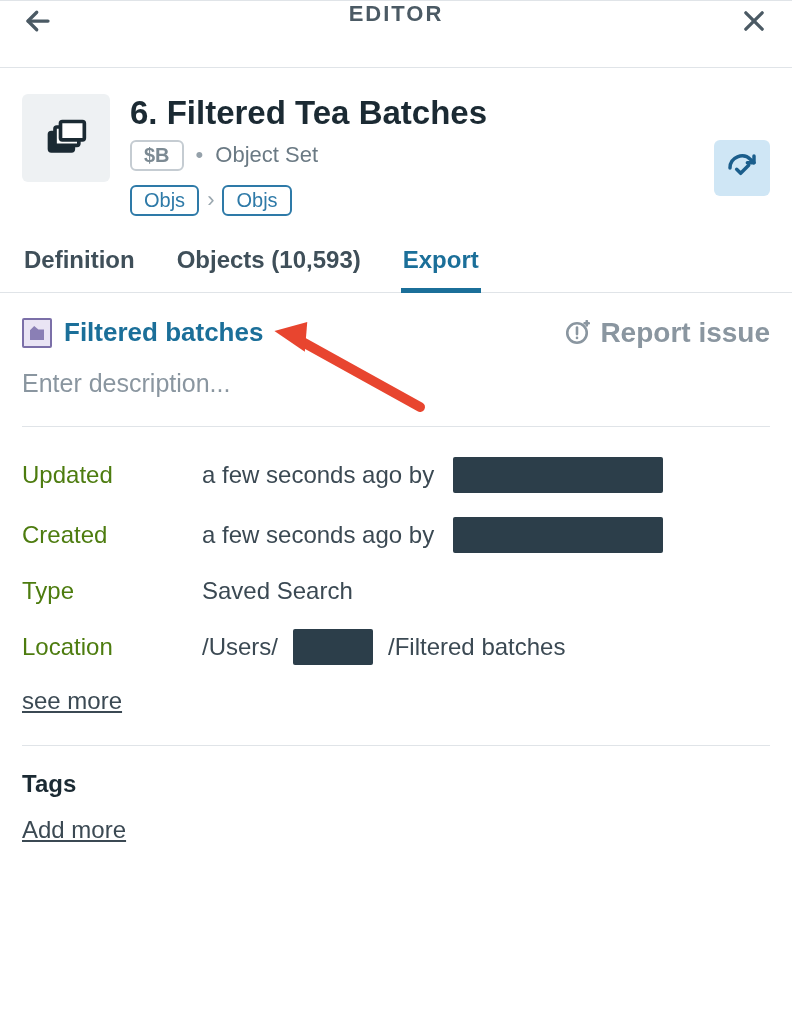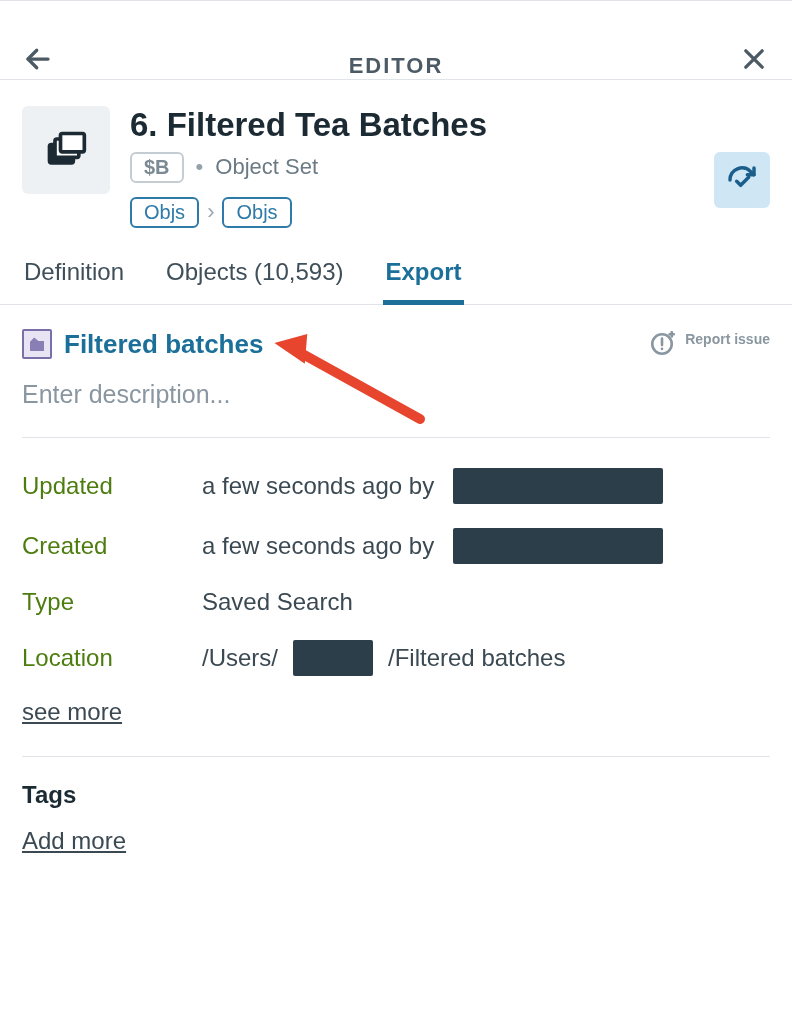--- a/index.html
+++ b/index.html
@@ -5,25 +5,25 @@
   * { box-sizing: border-box; margin: 0; padding: 0; }
   html, body {
     font-family: -apple-system, BlinkMacSystemFont, "Segoe UI", Helvetica, Arial, sans-serif;
     background: #ffffff;
     color: #263238;
     width: 792px;
   }
   .panel { width: 792px; }
   
   .header-bar {
-    height: 80px;
+    height: 68px;
     border-top: 1px solid #e0e4e8;
     border-bottom: 1px solid #e0e4e8;
     display: flex;
-    align-items: flex-end;
+    align-items: flex-start;
     justify-content: space-between;
     padding: 0 18px;
   }
   .hb-left, .hb-right { width: 60px; display:flex; align-items:center; }
   .hb-right { justify-content:flex-end; }
   .hb-title {
     flex: 1;
     text-align: center;
     font-size: 22px;
     font-weight: 700;
@@ -105,21 +105,21 @@
     display:flex;
     gap:38px;
     padding: 10px 22px 0 22px;
     border-bottom:1px solid #e0e4e8;
   }
   .tab {
     font-size:24px;
     color:#3f4f59;
     padding: 10px 2px 18px 2px;
     cursor:pointer;
-    font-weight:400;
+    font-weight:700;
     position:relative;
   }
   .tab.active {
     color:#1b6f99;
     font-weight:600;
   }
   .tab.active::after {
     content:"";
     position:absolute;
     left:0; right:0; bottom:-1px;
@@ -133,23 +133,23 @@
     align-items:center;
     justify-content:space-between;
   }
   .export-name-left { display:flex; align-items:center; gap:12px;text-align:right; }
   .export-name {
     font-size:26px;
     font-weight:700;
     color:#1b6f99;
   }
   .report-issue {
-    display:flex; gap:10px;
+    display:flex; align-items:center; gap:10px;
     color:#8a96a0;
-    font-size:14px;
+    font-size:28px;
     font-weight:600;
     cursor:pointer;
   }
   .desc-input {
     margin-top:20px;
     width:100%;
     border:none;
     outline:none;
     font-size:25px;
     color:#8b5cf6;

